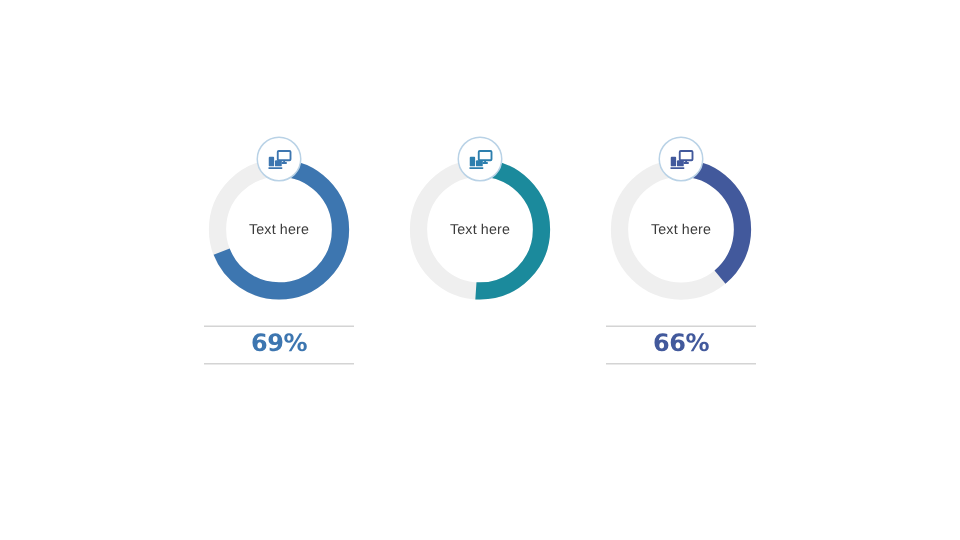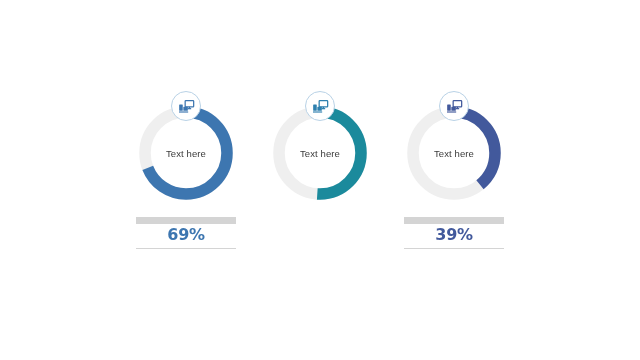--- a/index.html
+++ b/index.html
@@ -100,21 +100,21 @@
     align-items: center;
     justify-content: center;
   }
   .badge svg { display: block; }
 
   
   .pct-block {
     margin-top: 11px;
     width: 100px;
     text-align: center;
-    border-top: 7px solid #701a75;
+    border-top: 1px solid #701a75;
     border-bottom: 1px solid #d4d4d4;
     padding: 3px 0 4px 0;
     box-sizing: border-box;
   }
 
   .pct {
     font-family: "DejaVu Sans", sans-serif;
     font-size: 16px;
     font-weight: bold;
     line-height: 1.05;
@@ -206,18 +206,18 @@
               <rect x="1.2" y="6.6" width="4.3" height="7.6" rx="0.7"></rect>
               <rect x="6.2" y="9.4" width="5.4" height="4.8" rx="0.7"></rect>
             </g>
             <g fill="none" stroke="#42599c" stroke-width="1.4" class="icn">
               <path d="M1.0 15.6h11.0"></path>
             </g>
           </svg>
         </div>
       </div>
       <div class="pct-block" style="border-top-color: rgb(212, 212, 212); border-bottom-color: rgb(212, 212, 212);">
-        <div class="pct" style="color: rgb(66, 89, 156);">39%</div>
+        <div class="pct" style="color: rgb(66, 89, 156);">66%</div>
       </div>
     </div>
 
   </div>
 </div>
 
 </body></html>

